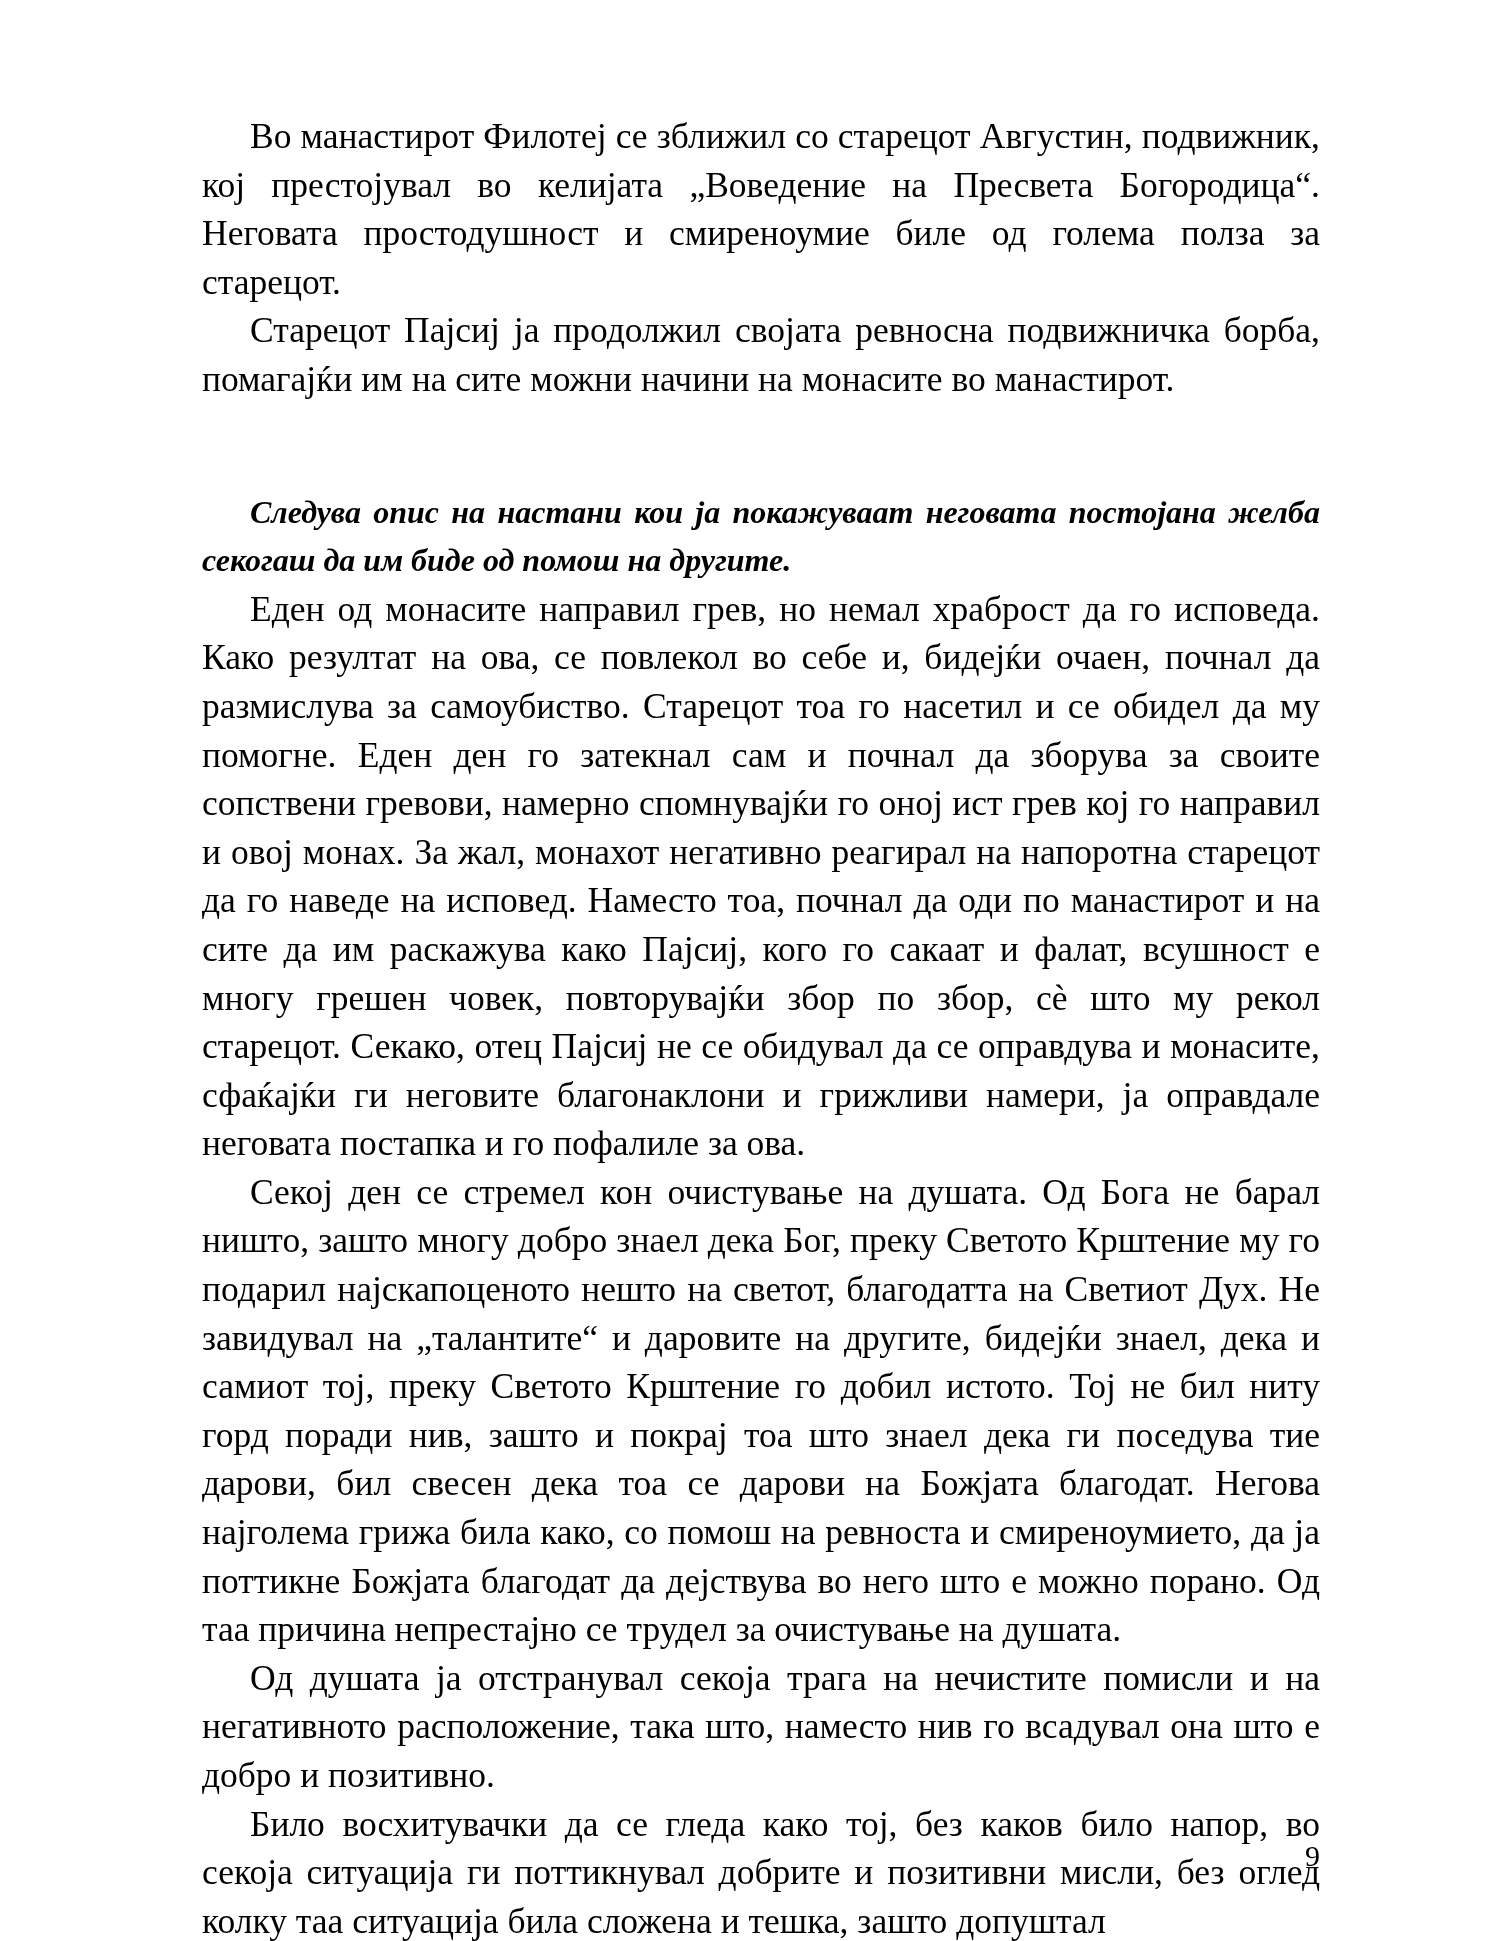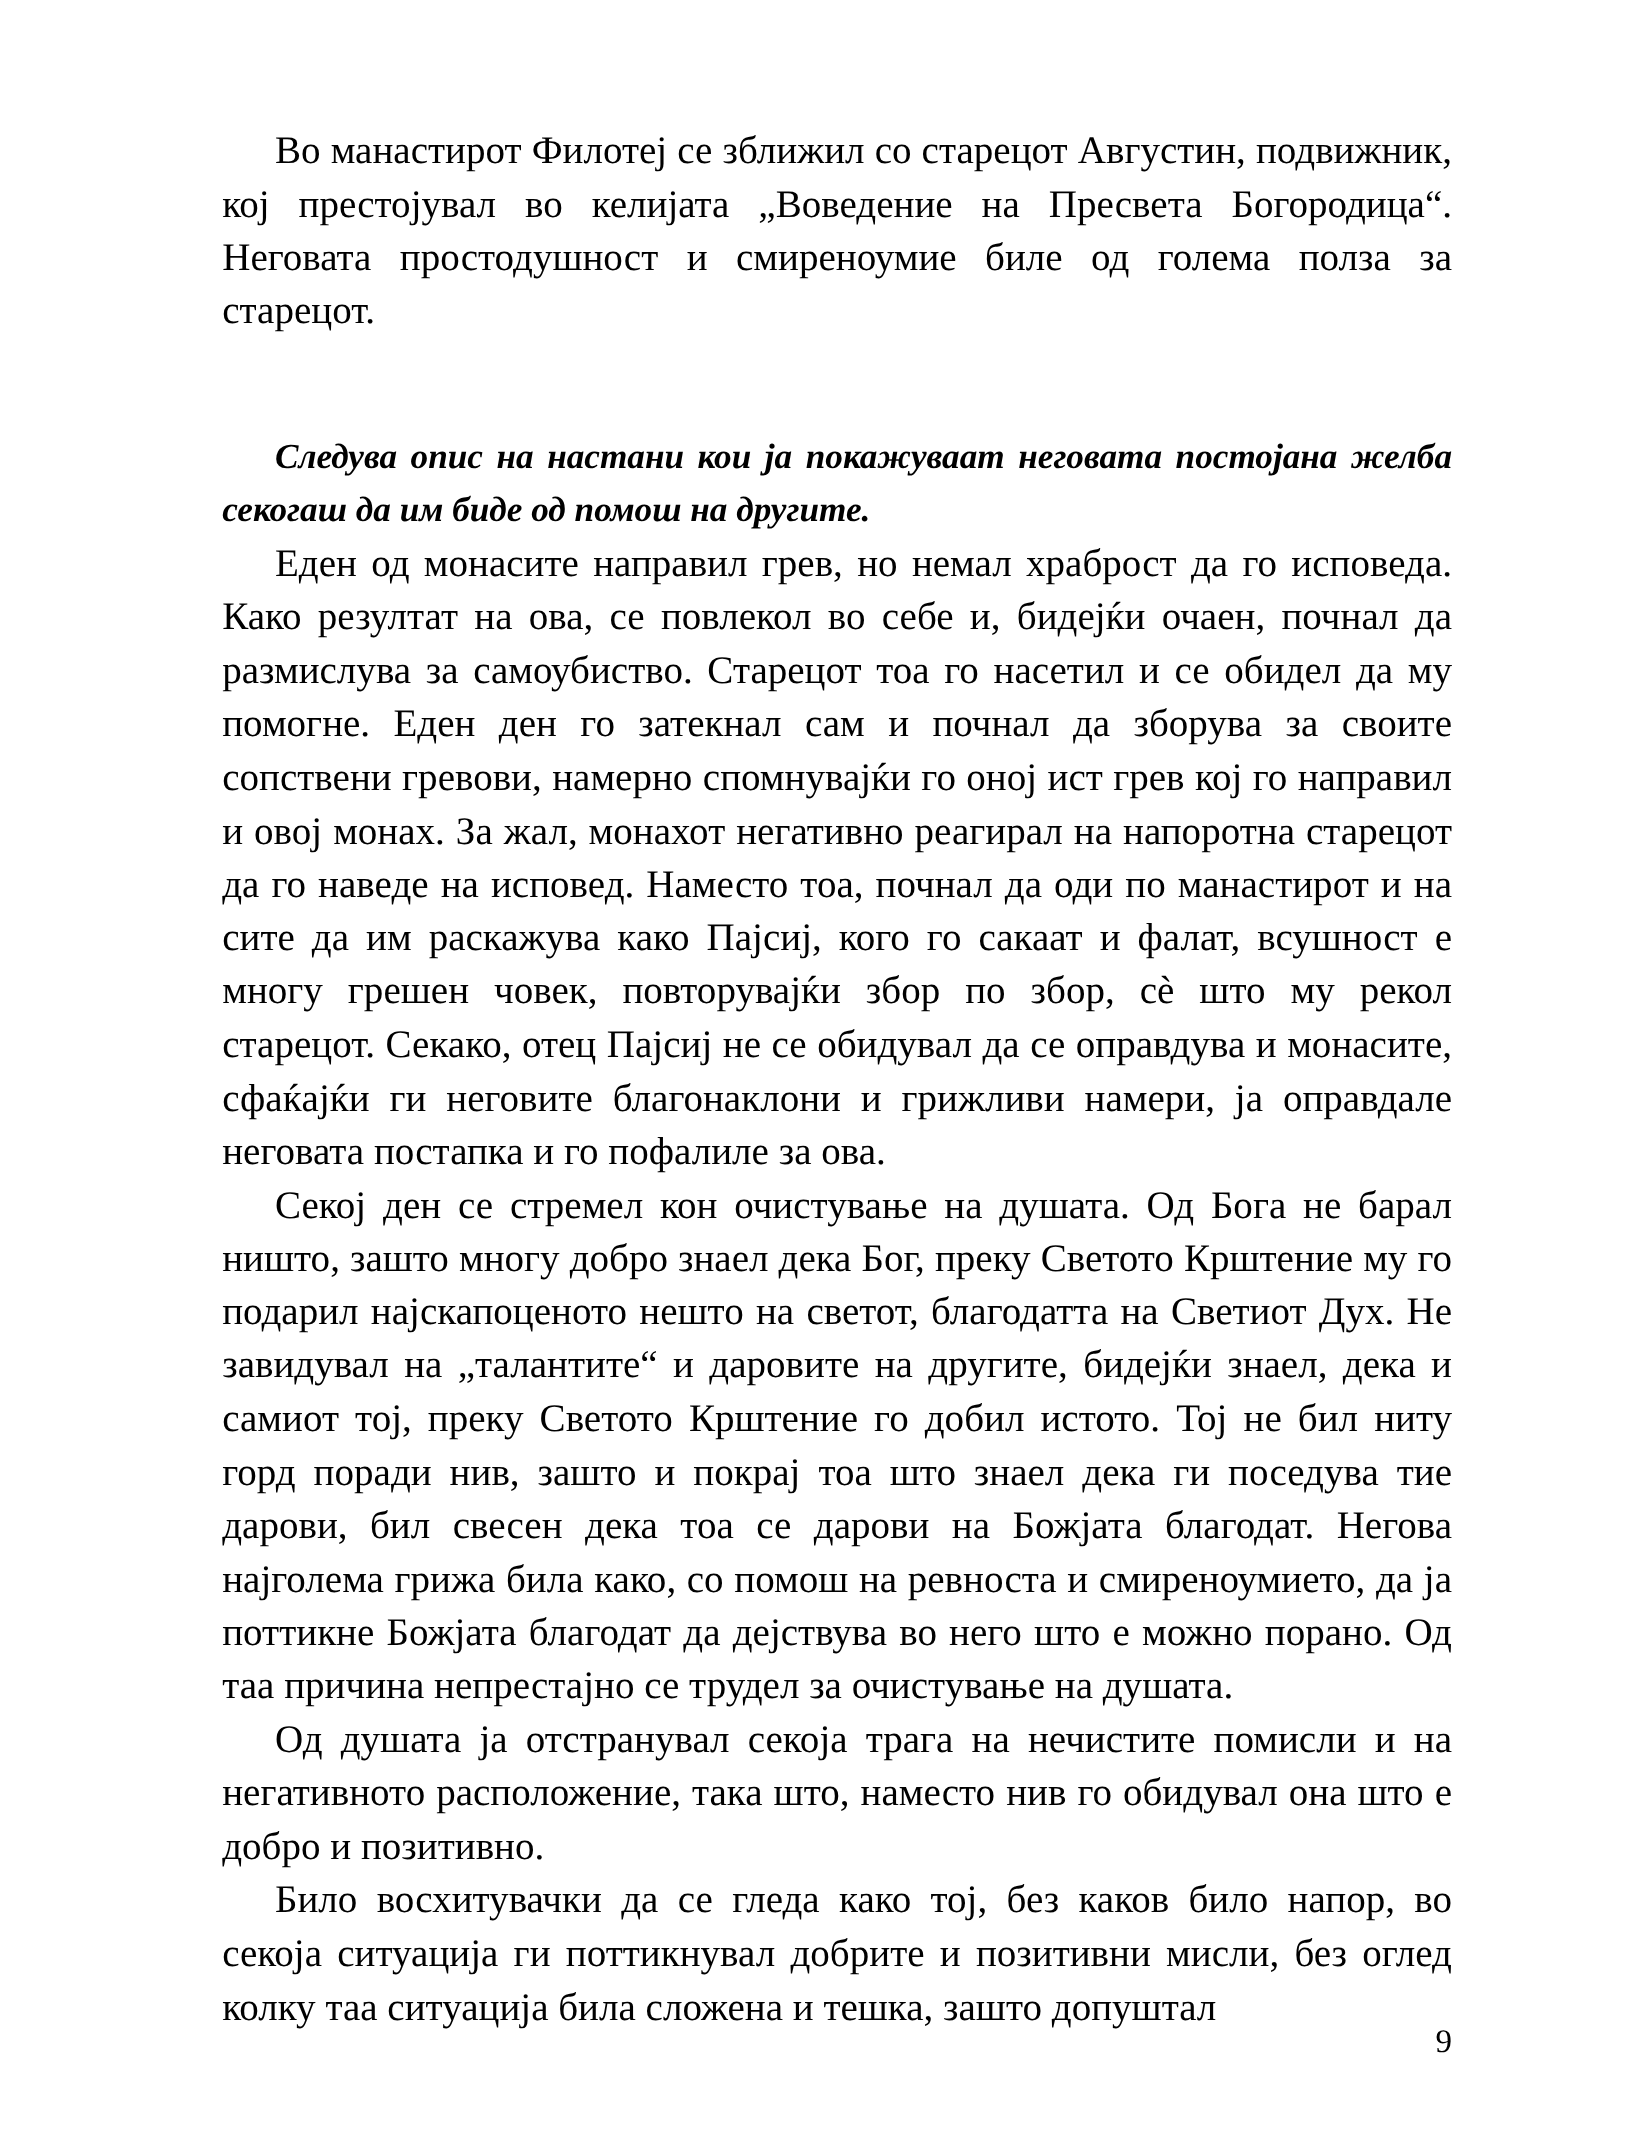--- a/index.html
+++ b/index.html
@@ -75,30 +75,31 @@
 </style>
 </head>
 <body>
 
 <div class="page">
 
   <div class="text-column">
 
     <p class="para">Во манастирот Филотеј се зближил со старецот Августин, подвижник, кој престојувал во келијата „Воведение на Пресвета Богородица“. Неговата простодушност и смиреноумие биле од голема полза за старецот.</p>
 
+    <p class="para">Старецот Пајсиј ја продолжил својата ревносна подвижничка борба, помагајќи им на сите можни начини на монасите во манастирот.</p>
 
     <div class="spacer-gap"></div>
 
     <p class="heading-block">Следува опис на настани кои ја покажуваат неговата постојана желба секогаш да им биде од помош на другите.</p>
 
     <p class="para">Еден од монаситe направил грев, но немал храброст да го исповеда. Како резултат на ова, се повлекол во себе и, бидејќи очаен, почнал да размислува за самоубиство. Старецот тоа го насетил и се обидел да му помогне. Еден ден го затекнал сам и почнал да зборува за своите сопствени гревови, намерно спомнувајќи го оној ист грев кој го направил и овој монах. За жал, монахот негативно реагирал на напоротна старецот да го наведе на исповед. Наместо тоа, почнал да оди по манастирот и на сите да им раскажува како Пајсиј, кого го сакаат и фалат, всушност е многу грешен човек, повторувајќи збор по збор, сè што му рекол старецот. Секако, отец Пајсиј не се обидувал да се оправдува и монасите, сфаќајќи ги неговите благонаклони и грижливи намери, ја оправдале неговата постапка и го пофалиле за ова.</p>
 
     <p class="para">Секој ден се стремел кон очистување на душата. Од Бога не барал ништо, зашто многу добро знаел дека Бог, преку Светото Крштение му го подарил најскапоценото нешто на светот, благодатта на Светиот Дух. Не завидувал на „талантите“ и даровите на другите, бидејќи знаел, дека и самиот тој, преку Светото Крштение го добил истото. Тој не бил ниту горд поради нив, зашто и покрај тоа што знаел дека ги поседува тие дарови, бил свесен дека тоа се дарови на Божјата благодат. Негова најголема грижа била како, со помош на ревноста и смиреноумието, да ја поттикне Божјата благодат да дејствува во него што е можно порано. Од таа причина непрестајно се трудел за очистување на душата.</p>
 
-    <p class="para">Од душата ја отстранувал секоја трага на нечистите помисли и на негативното расположение, така што, наместо нив го обидувал она што е добро и позитивно.</p>
+    <p class="para">Од душата ја отстранувал секоја трага на нечистите помисли и на негативното расположение, така што, наместо нив го всадувал она што е добро и позитивно.</p>
 
     <p class="para">Било восхитувачки да се гледа како тој, без каков било напор, во секоја ситуација ги поттикнувал добрите и позитивни мисли, без оглед колку таа ситуација била сложена и тешка, зашто допуштал</p>
 
   </div>
 
   <div class="page-number">9</div>
 
 </div>
 
 </body></html>

